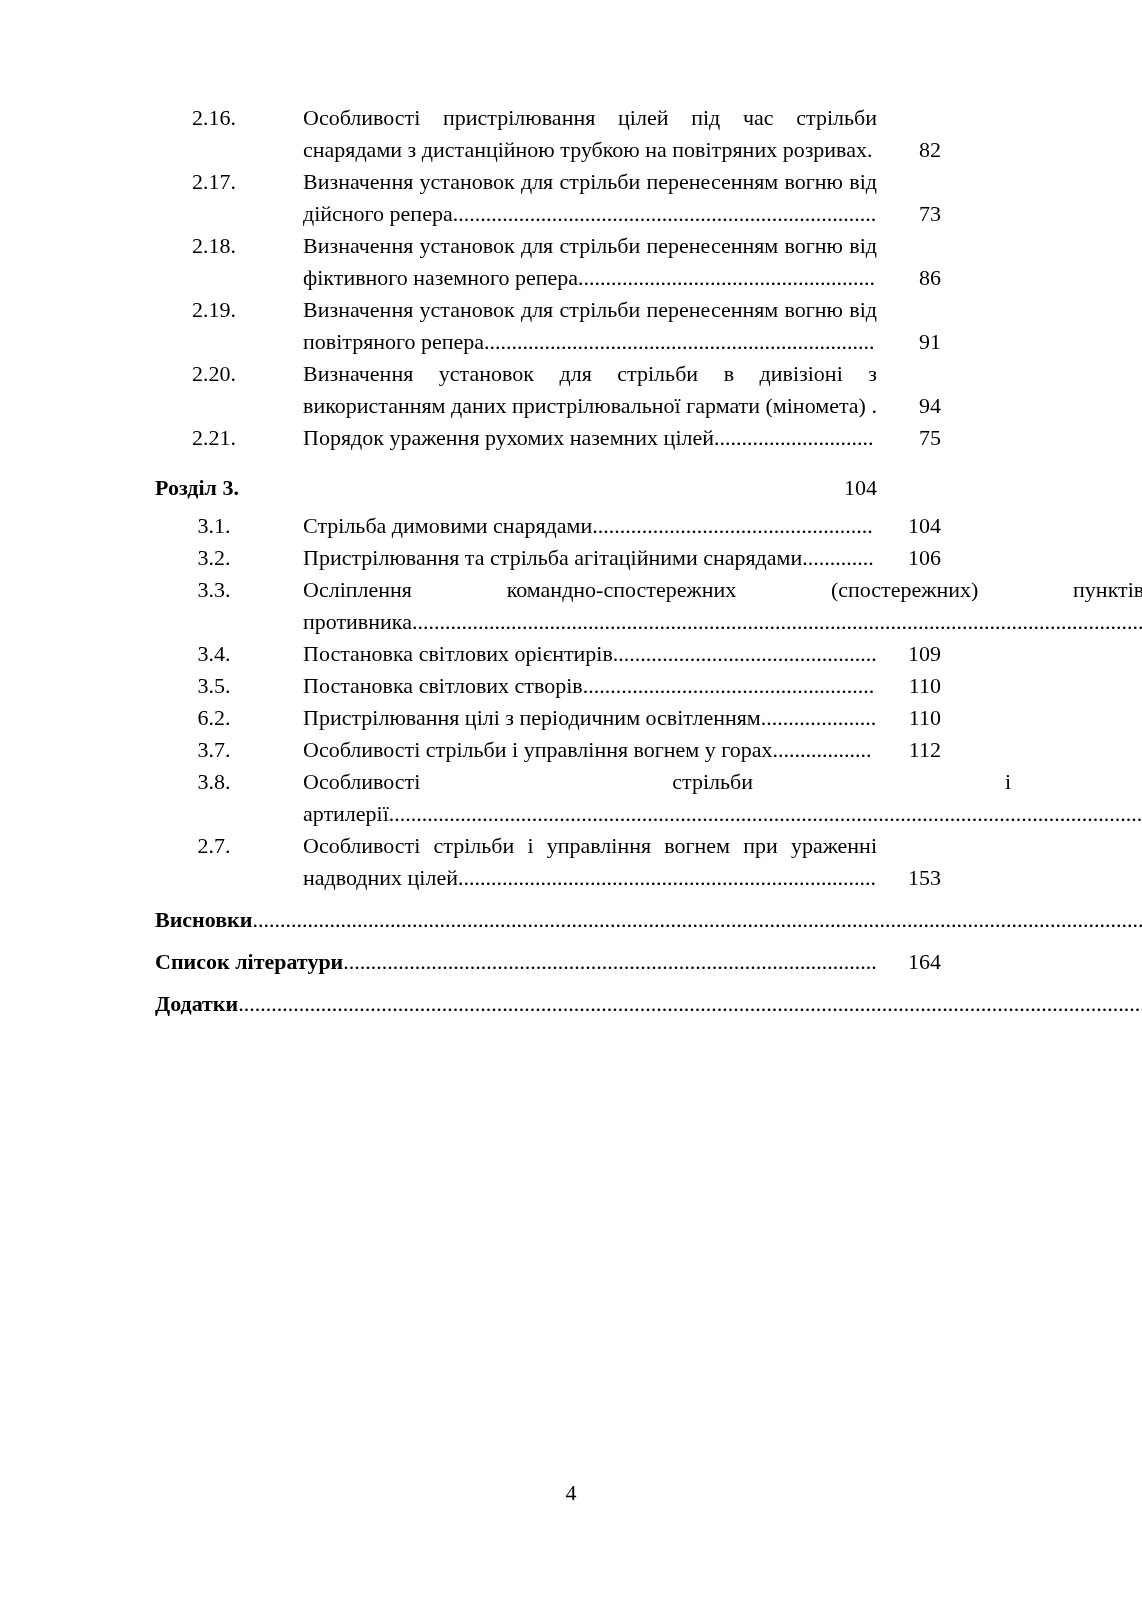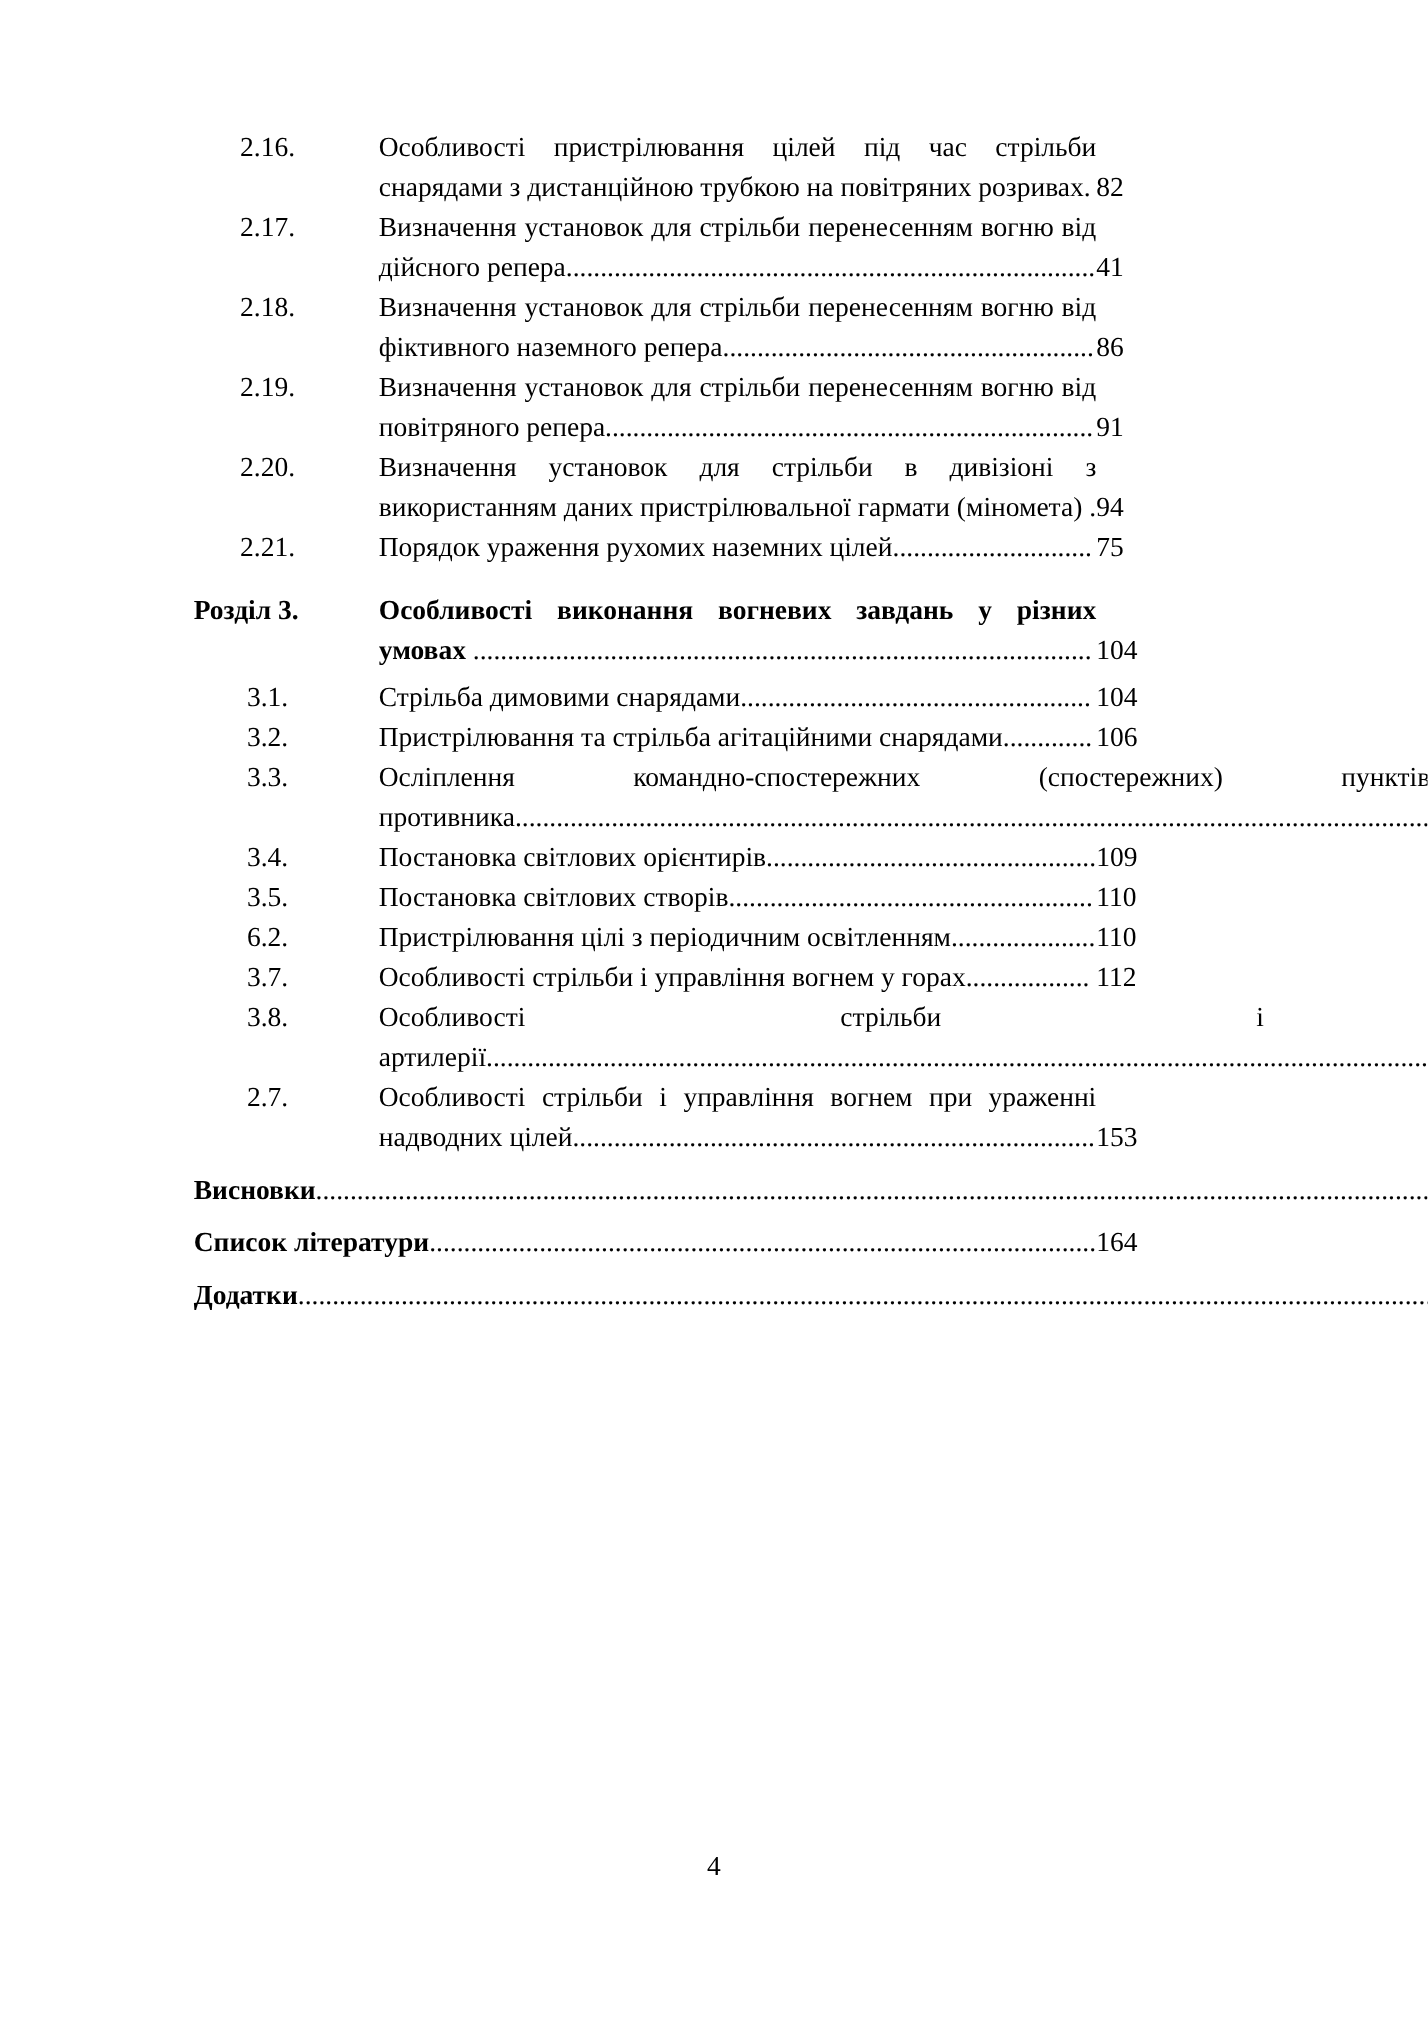--- a/index.html
+++ b/index.html
@@ -41,21 +41,21 @@
     font-weight:bold;
   }
   .title {
     text-align:justify;
     hyphens:none;
   }
   .chap .tt { font-weight:bold; }
   .bold { font-weight:bold; }
   .dots { font-weight:normal; }
   .page {
-    text-align:left;
+    text-align:right;
     align-self:end;
   }
   .page-footer {
     position:absolute;
     left:0;
     top:1477px;
     width:100%;
     text-align:center;
   }
 </style>
@@ -66,21 +66,21 @@
 
   <div class="row sec">
     <div class="num">2.16.</div>
     <div class="title"><span class="tt">Особливості пристрілювання цілей під час стрільби снарядами з дистанційною трубкою на повітряних розривах</span><span class="dots">.</span></div>
     <div class="page">82</div>
   </div>
 
   <div class="row sec">
     <div class="num">2.17.</div>
     <div class="title"><span class="tt">Визначення установок для стрільби перенесенням вогню від дійсного репера</span><span class="dots">.............................................................................</span></div>
-    <div class="page">41</div>
+    <div class="page">73</div>
   </div>
 
   <div class="row sec">
     <div class="num">2.18.</div>
     <div class="title"><span class="tt">Визначення установок для стрільби перенесенням вогню від фіктивного наземного репера</span><span class="dots">......................................................</span></div>
     <div class="page">86</div>
   </div>
 
   <div class="row sec">
     <div class="num">2.19.</div>
@@ -95,21 +95,20 @@
   </div>
 
   <div class="row sec">
     <div class="num">2.21.</div>
     <div class="title"><span class="tt">Порядок ураження рухомих наземних цілей</span><span class="dots">.............................</span></div>
     <div class="page">75</div>
   </div>
 
   <div class="row chap">
     <div class="num">Розділ 3.</div>
-    <div class="title"><span class="tt">Особливості виконання вогневих завдань у різних умовах </span><span class="dots">..........................................................................................</span></div>
     <div class="page">104</div>
   </div>
 
   <div class="row sec">
     <div class="num">3.1.</div>
     <div class="title"><span class="tt">Стрільба димовими снарядами</span><span class="dots">...................................................</span></div>
     <div class="page">104</div>
   </div>
 
   <div class="row sec">

